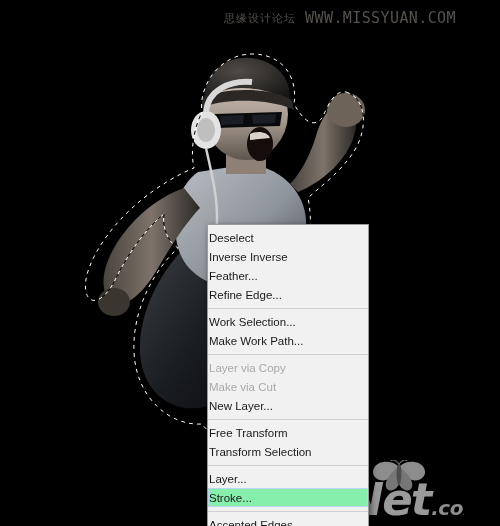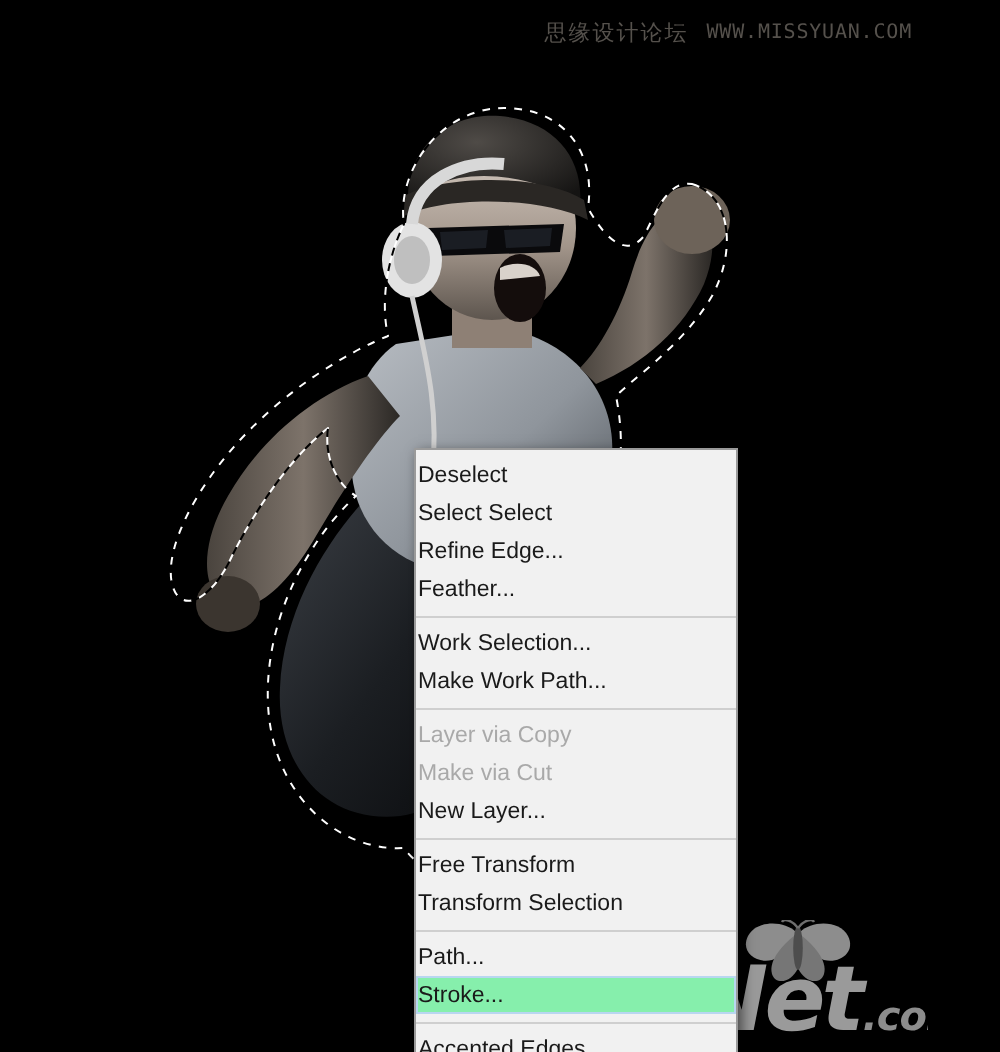--- a/index.html
+++ b/index.html
@@ -36,21 +36,21 @@
     white-space: nowrap;
     user-select: none;
   }
   #watermark .wm-cn {
     font-family: "DejaVu Sans", sans-serif;
     font-size: 11px;
     letter-spacing: 1px;
   }
   #watermark .wm-url {
     font-family: "DejaVu Sans Mono", monospace;
-    font-size: 10px;
+    font-size: 15px;
     letter-spacing: 0.4px;
   }
 
   
   #subject {
     position: absolute;
     left: 70px;
     top: 52px;
     width: 330px;
     height: 400px;
@@ -257,33 +257,33 @@
     </svg>
     <div class="wordmark">
       <span class="lg-e">e</span>
       <span class="lg-net">Net</span>
       <span class="lg-com">.com.cn</span>
     </div>
   </div>
 
   <div id="context-menu">
       <div class="menu-item">Deselect</div>
-      <div class="menu-item">Select Select</div>
+      <div class="menu-item">Inverse Inverse</div>
+      <div class="menu-item">Feather...</div>
       <div class="menu-item">Refine Edge...</div>
-      <div class="menu-item">Feather...</div>
       <div class="menu-sep"></div>
       <div class="menu-item">Work Selection...</div>
       <div class="menu-item">Make Work Path...</div>
       <div class="menu-sep"></div>
       <div class="menu-item disabled">Layer via Copy</div>
       <div class="menu-item disabled">Make via Cut</div>
       <div class="menu-item">New Layer...</div>
       <div class="menu-sep"></div>
       <div class="menu-item">Free Transform</div>
       <div class="menu-item">Transform Selection</div>
       <div class="menu-sep"></div>
-      <div class="menu-item">Path...</div>
+      <div class="menu-item">Layer...</div>
       <div class="menu-item highlighted">Stroke...</div>
       <div class="menu-sep"></div>
       <div class="menu-item">Accented Edges</div>
     </div>
 
 </div>
 
 </body></html>

